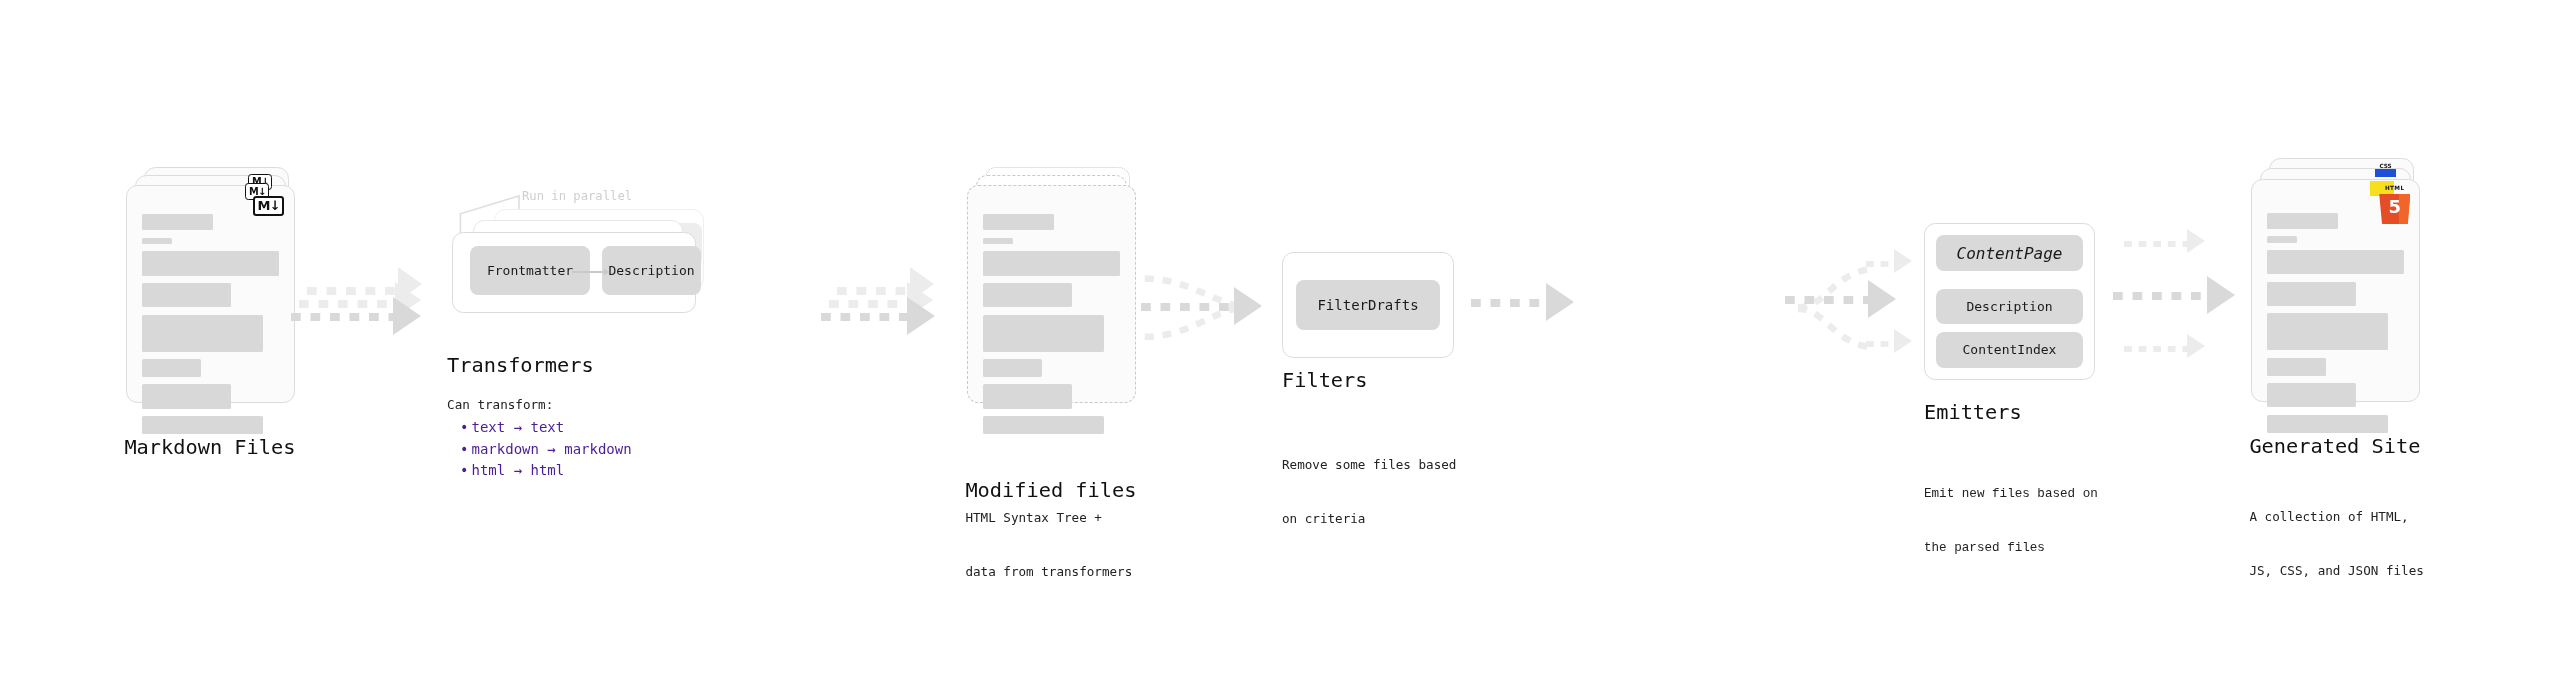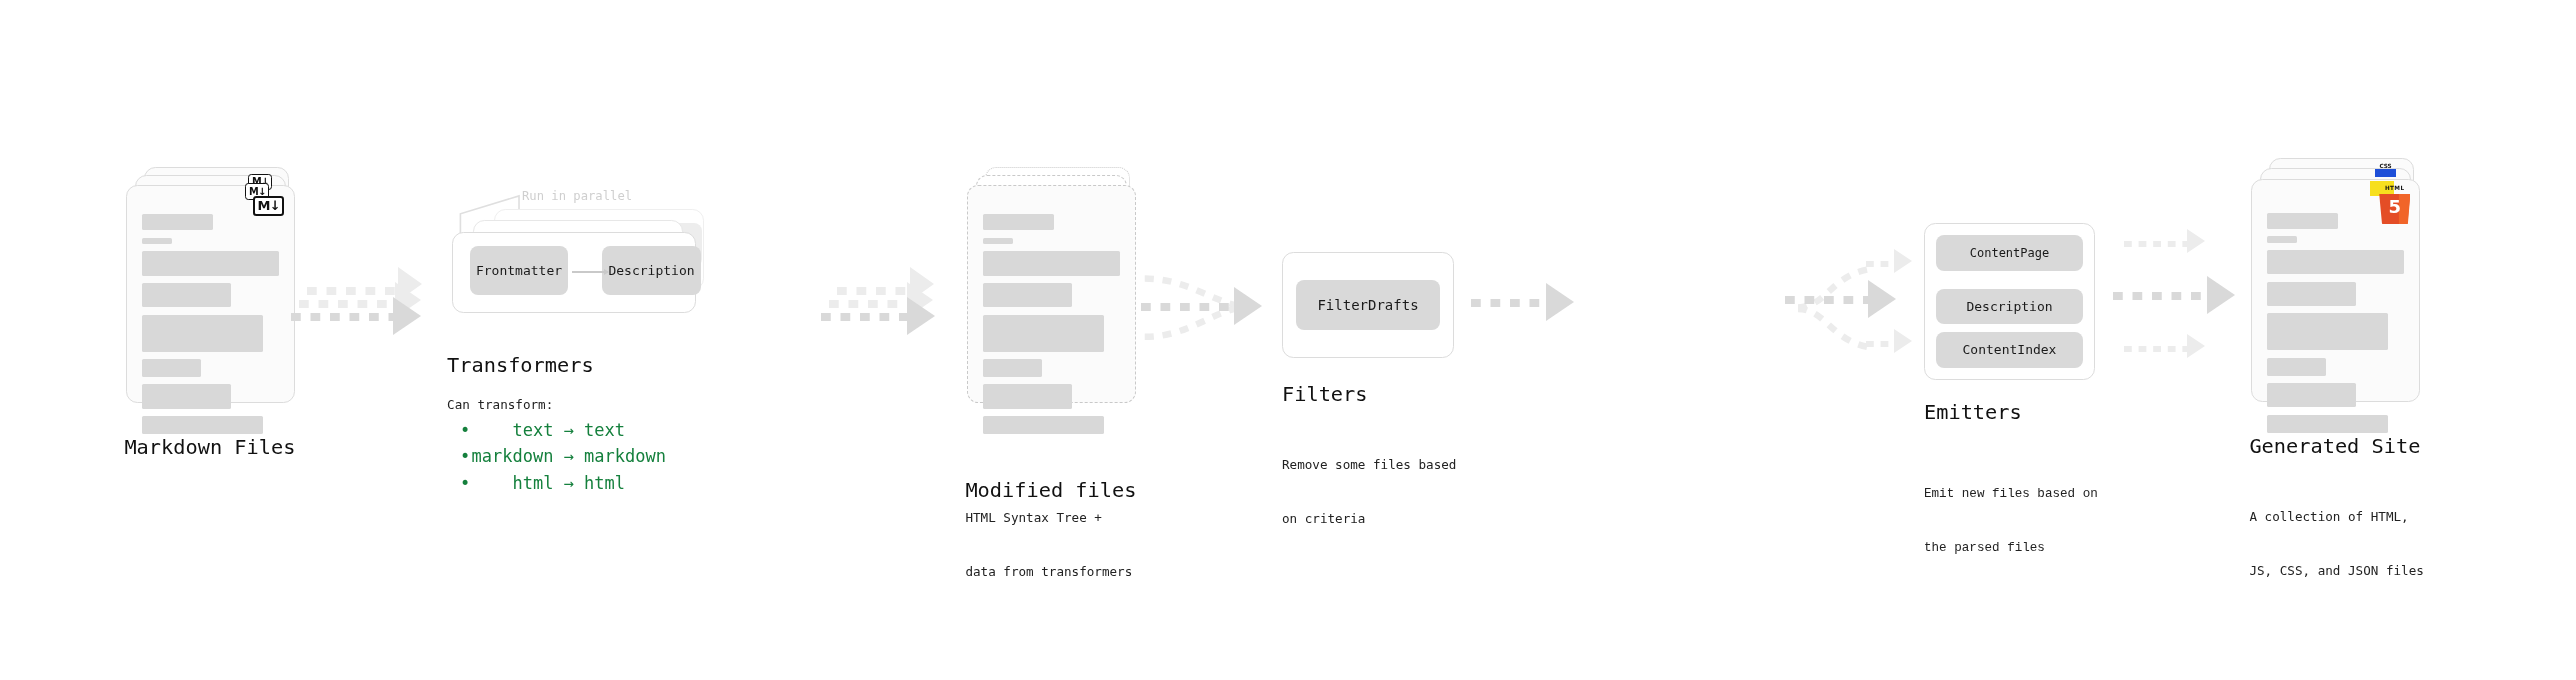--- a/index.html
+++ b/index.html
@@ -110,21 +110,21 @@
   .tarrow.dark { background:#c9c9c9; }
   .tarrow.dark::after { border-left-color:#c9c9c9; }
 
   .parallel-label {
     position:absolute; font-size:12.2px; color:#cfcfcf; white-space:nowrap;
   }
 
   
   .title { font-size:20.3px; letter-spacing:0px; color:#111; white-space:nowrap; }
   .sub   { font-size:12.6px; line-height:1.45; color:#222; white-space:pre; }
-  .sub-list { font-size:17px; line-height:1.55; color:#15803d;text-align:center; }
+  .sub-list { font-size:14px; line-height:1.55; color:#4c1d95; }
   .sub-list .li { padding-left:11.4px; position:relative; white-space:pre; }
   .sub-list .li::before { content:"\2022"; position:absolute; left:0px; }
 
   
   .arrow { position:absolute; }
   .arrow .dots {
     position:absolute; height:8.1px;
     background-image:linear-gradient(to right,#d9d9d9 0 9.8px, transparent 9.8px 19.5px);
     background-size:19.5px 8.1px; background-repeat:repeat-x;
   }
@@ -200,21 +200,21 @@
       <div class="tchip g3" style="left:60px; top:24.4px; width:78px; height:44px;"></div>
       <div class="tchip g3" style="left:172px; top:24.4px; width:78px; height:44px;"></div>
       <div class="tarrow" style="left:143px; top:46px; width:34px;"></div>
 
       <div class="tbox" style="left:21px; top:21px; width:210px; height:81px; border-color:#e7e7e7;"></div>
       <div class="tchip g2" style="left:39px; top:36px; width:78px; height:44px;"></div>
       <div class="tchip g2" style="left:151px; top:36px; width:78px; height:44px;"></div>
       <div class="tarrow" style="left:122px; top:57px; width:34px;"></div>
 
       <div class="tbox" style="left:0px; top:32.5px; width:244px; height:81px; border-color:#dcdcdc;"></div>
-      <div class="tchip g1" style="left:18px; top:47px; width:98px; height:49px;">
+      <div class="tchip g1" style="left:18px; top:47px; width:120px; height:49px;">
           <span>Frontmatter</span>
         </div>
       <div class="tchip g1" style="left:150px; top:47px; width:99px; height:49px;">
           <span>Description</span>
         </div>
       <div class="tarrow dark" style="left:120px; top:72px; width:36px;"></div>
     </div>
 
     <div class="title" style="position:absolute; left:-4.9px; top:154px;">Transformers</div>
     <div class="sub" style="position:absolute; left:-4.9px; top:197px;">Can transform:</div>
@@ -272,21 +272,21 @@
       <div class="head" style="left:96px; top:-9.8px;"></div>
     </div>
   </div>
 
   <div class="node" style="left:1282px; top:252px;">
     <div class="procbox" style="width:172px; height:106px;">
       <div class="chip" style="height:50px; font-size:14px;">
           <span>FilterDrafts</span>
         </div>
     </div>
-    <div class="title" style="position:absolute; left:0px; top:130px;">Filters</div>
+    <div class="title" style="position:absolute; left:0px; top:116px;">Filters</div>
     <div class="sub" style="position:absolute; left:0px; top:167px;">
       <div>Remove some files based</div>
       <div>on criteria</div>
     </div>
   </div>
 
   <div class="arrow" style="left:1471px; top:293px; width:146px; height:19.5px;">
     <div class="dots" style="left:0; top:5.7px; width:78px;"></div>
     <div class="head" style="left:75px; top:-9.8px;"></div>
   </div>
@@ -306,21 +306,21 @@
       <div class="head" style="left:83px; top:-9.8px;"></div>
     </div>
     <div class="arrow small" style="left:81px; top:92px; width:81px; height:16.3px;">
       <div class="dots" style="left:0; top:4.9px; width:29px;"></div>
       <div class="head" style="left:28px; top:-7.3px;"></div>
     </div>
   </div>
 
   <div class="node" style="left:1924px; top:223px;">
     <div class="procbox" style="width:171px; height:157px; padding:11.4px;">
-      <div class="chip" style="height:37px; margin-bottom:18px; font-size:12px;">
+      <div class="chip" style="height:37px; margin-bottom:18px; font-size:16px;font-style:italic;">
           <span>ContentPage</span>
         </div>
       <div class="chip" style="height:37px; margin-bottom:8.1px; font-size:13px;">
           <span>Description</span>
         </div>
       <div class="chip" style="height:37px; font-size:13px;">
           <span>ContentIndex</span>
         </div>
     </div>
     <div class="title" style="position:absolute; left:0px; top:177px;">Emitters</div>

